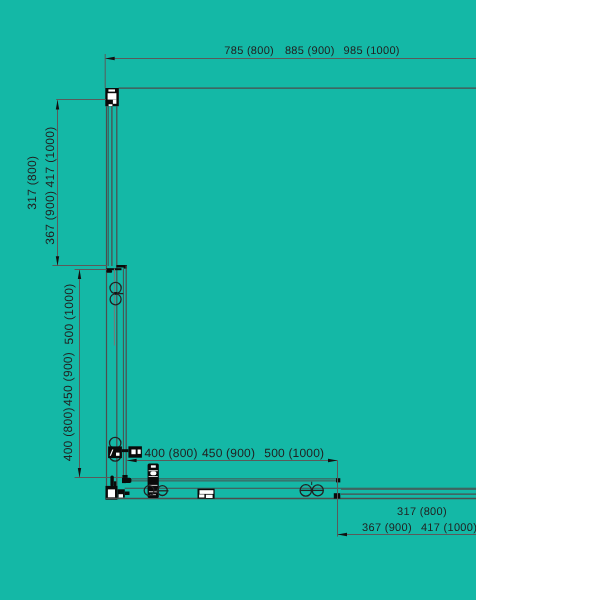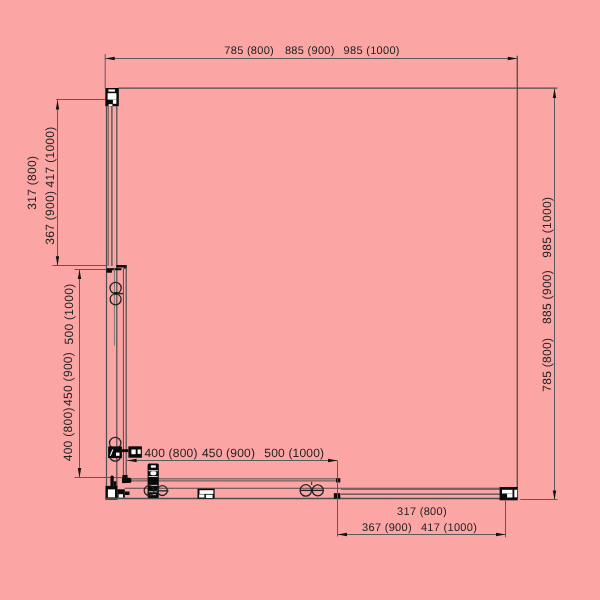--- a/index.html
+++ b/index.html
@@ -1,16 +1,16 @@
 <!DOCTYPE html>
 <html><head>
 <meta charset="utf-8">
 <style>
   html,body{margin:0;padding:0;background:#fff;}
-  #page{position:relative;width:600px;height:600px;background:#fca5a5;overflow:hidden;text-align:center;}
+  #page{position:relative;width:476px;height:600px;background:#14b8a6;overflow:hidden;text-align:center;}
   svg{position:absolute;left:0;top:0;}
   text{font-family:"Liberation Sans",sans-serif;fill:#222;text-rendering:geometricPrecision;}
 </style>
 </head>
 <body>
 <div id="page">
 <svg width="600" height="600" viewBox="0 0 600 600">
 <g fill="none" stroke-linecap="butt">
 
 <line x1="118.5" y1="88.2" x2="557.3" y2="88.2" stroke="#4d4d4d" stroke-width="1.3"></line>

